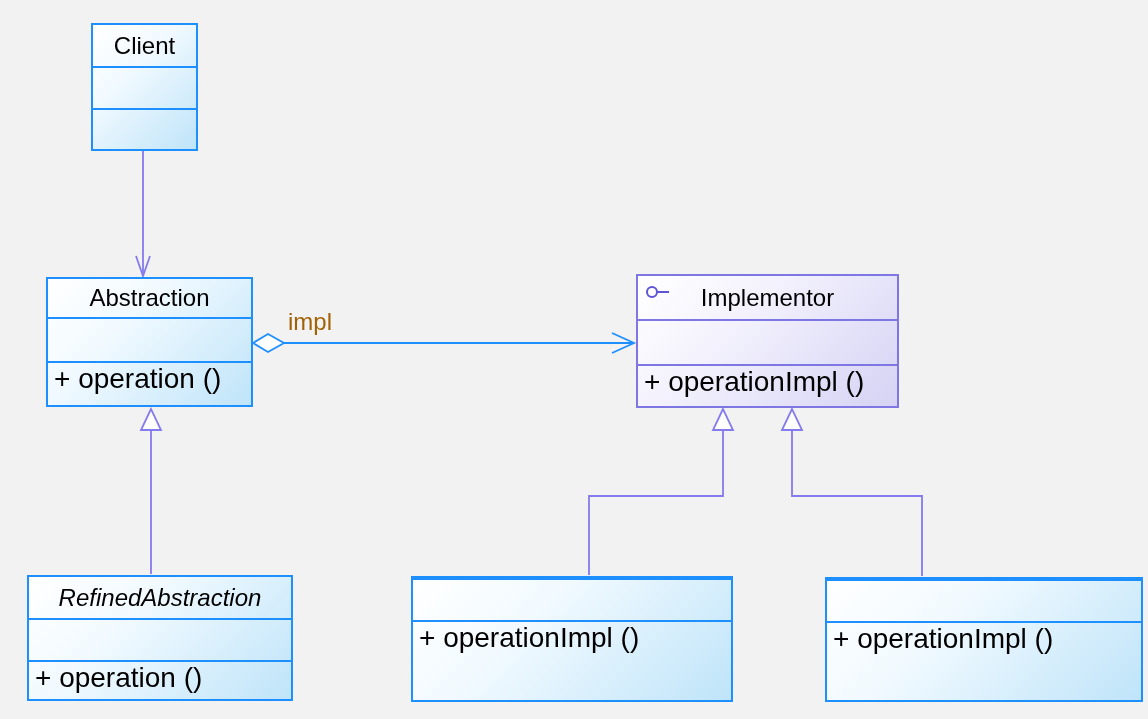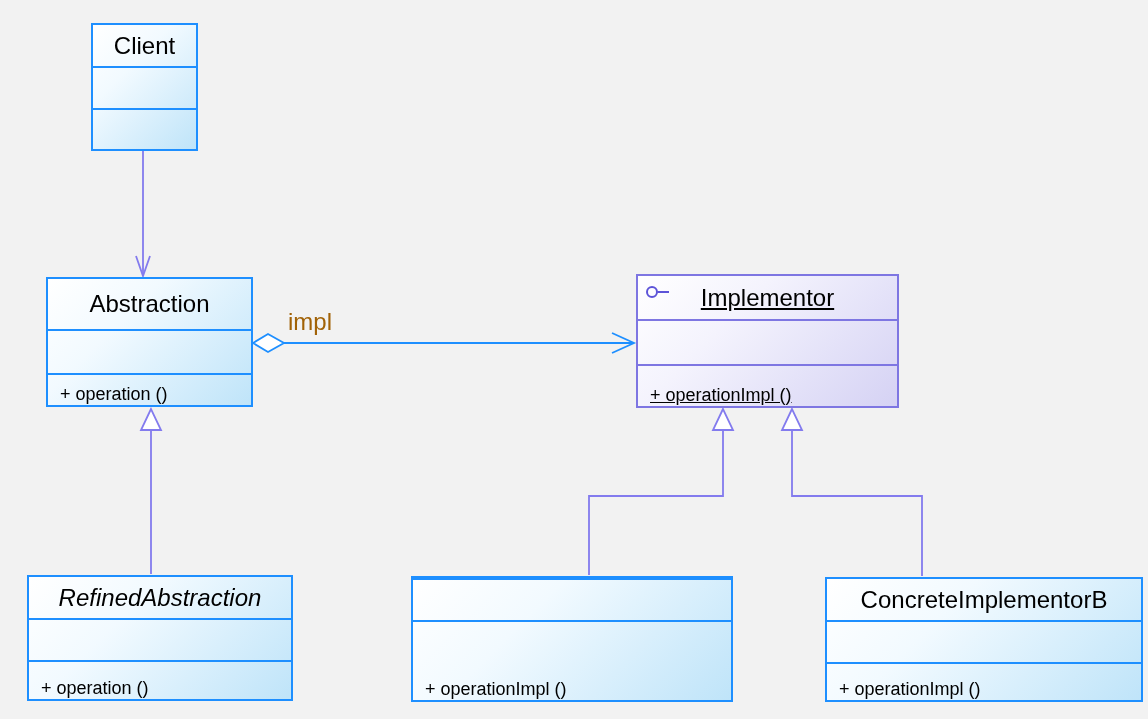--- a/index.html
+++ b/index.html
@@ -45,37 +45,37 @@
     box-sizing:border-box;
     white-space:nowrap;
     border-radius:18px;
   }
   .uml-class .attrs{
     box-sizing:border-box;
   }
   .uml-class .methods{
     flex:1;
     display:flex;
-    align-items:flex-end;
-    font-size:18px;
-    padding-left:12px;
+    align-items:flex-start;
+    font-size:28px;
+    padding-left:6px;
     box-sizing:border-box;
     white-space:nowrap;
   }
   .blue .attrs, .blue .methods{ border-top:2px solid #1e8fff; }
   .purple .attrs, .purple .methods{ border-top:2px solid #7e76e2; }
 
   
   #box-client            { left:91px;  top:23px;  width:107px; height:128px; }
   #box-client .title     { height:41px; }
   #box-client .attrs     { height:42px; }
   #box-abstraction       { left:46px;  top:277px; width:207px; height:130px; }
-  #box-abstraction .title{ height:50px; }
+  #box-abstraction .title{ height:38px; }
   #box-abstraction .attrs{ height:44px; }
-  #box-implementor       { left:636px; top:274px; width:263px; height:134px;text-decoration:underline; }
+  #box-implementor       { left:636px; top:274px; width:263px; height:134px; }
   #box-implementor .title{ height:43px; }
   #box-implementor .attrs{ height:45px; }
   #box-refined           { left:27px;  top:575px; width:266px; height:126px; }
   #box-refined .title    { height:41px;font-style:italic; }
   #box-refined .attrs    { height:42px; }
   #box-cimpla            { left:411px; top:576px; width:322px; height:126px; }
   #box-cimpla .title     { height:41px; }
   #box-cimpla .attrs     { height:42px; }
   #box-cimplb            { left:825px; top:577px; width:318px; height:125px; }
   #box-cimplb .title     { height:41px; }
@@ -173,23 +173,20 @@
   </div>
 
   <div id="box-cimpla" class="uml-class blue">
     <div class="attrs"></div>
     <div class="methods">
       <span>+ operationImpl ()</span>
     </div>
   </div>
 
   <div id="box-cimplb" class="uml-class blue">
-    <div class="title">
-      <span>ConcreteImplementorB</span>
-    </div>
     <div class="attrs"></div>
     <div class="methods">
       <span>+ operationImpl ()</span>
     </div>
   </div>
 
   <div class="edge-label">impl</div>
 
 </div>
 

